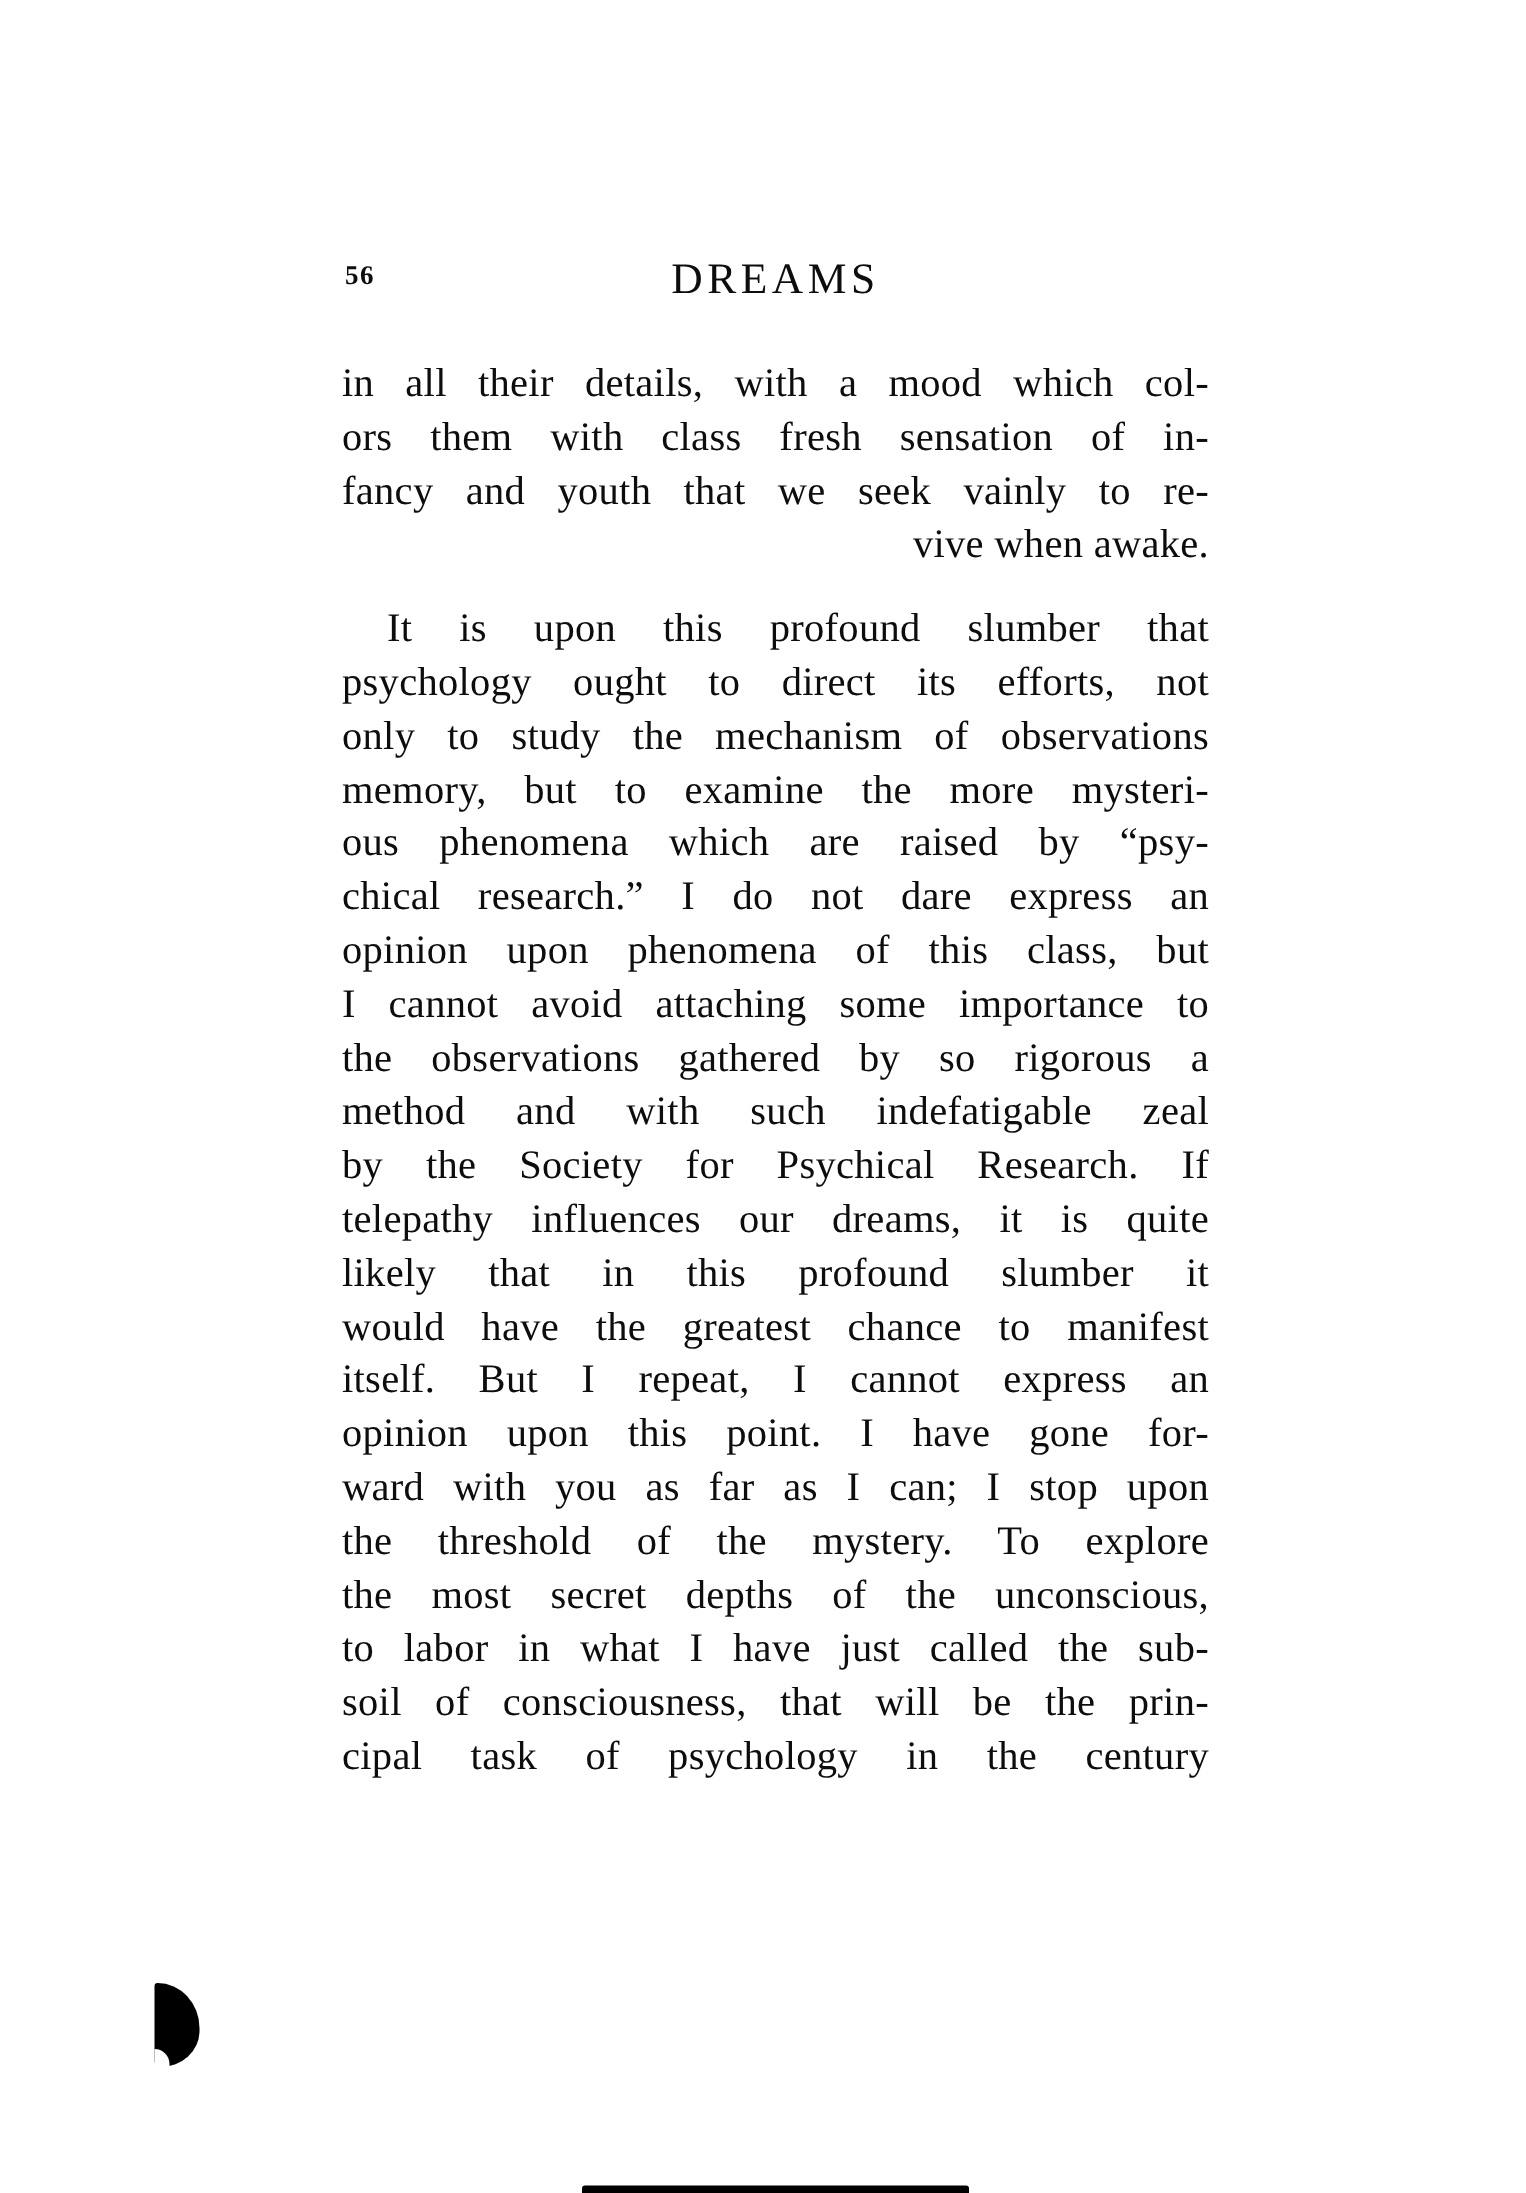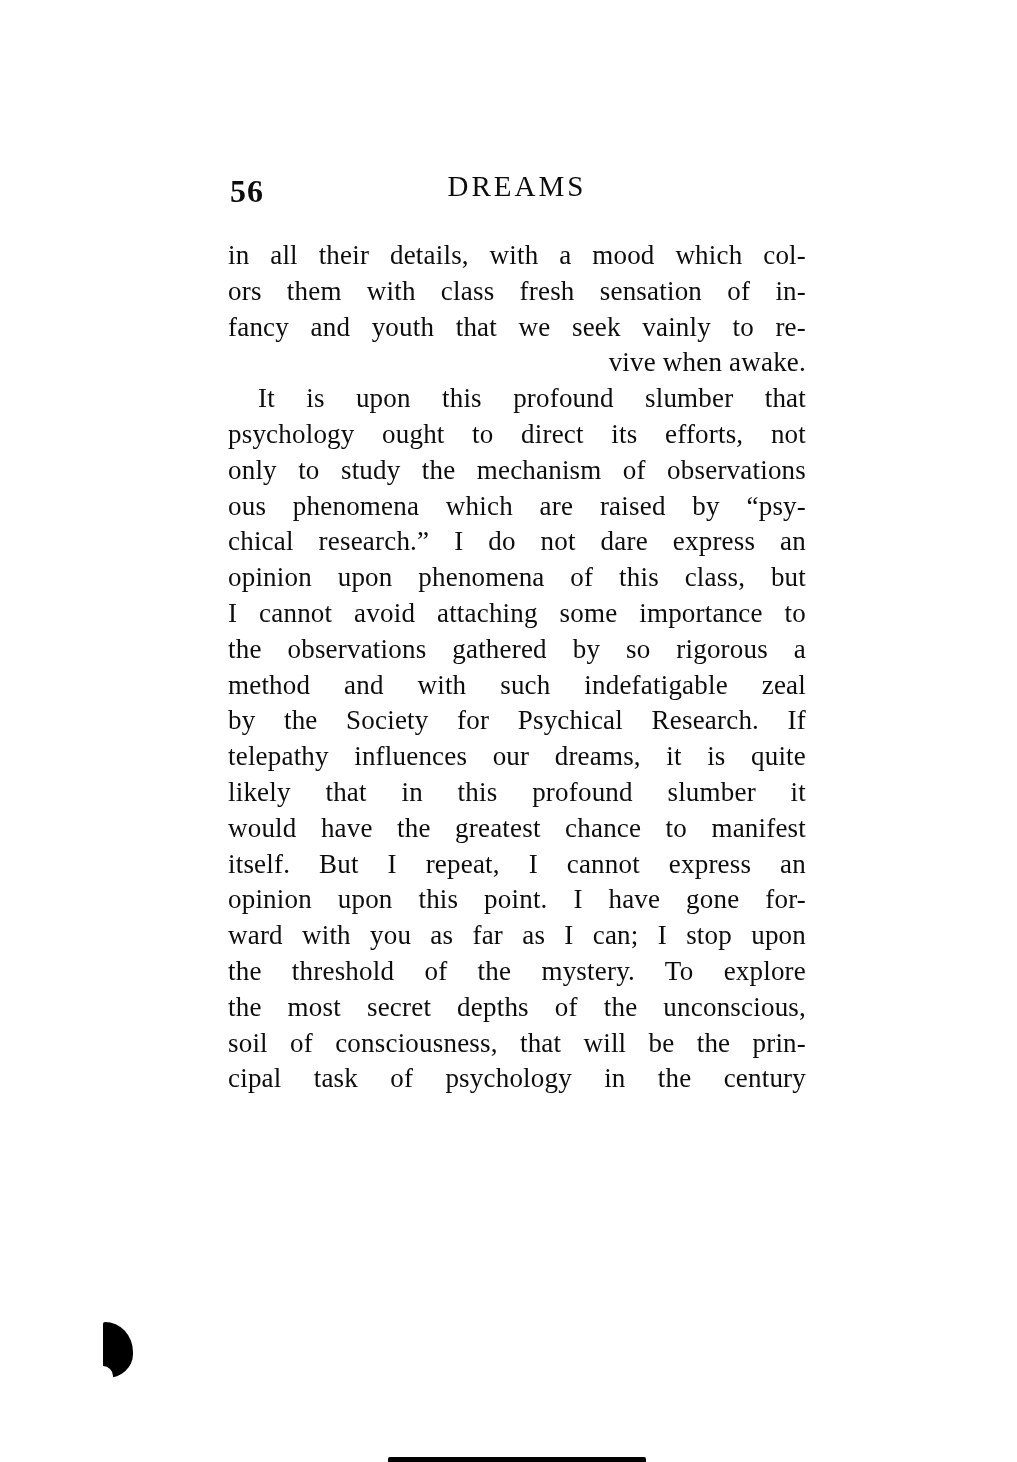--- a/index.html
+++ b/index.html
@@ -19,21 +19,21 @@
     position: absolute;
     left: 228px;
     top: 170px;
     width: 578px;
     height: 40px;
   }
   .page-num {
     position: absolute;
     left: 2px;
     top: 3px;
-    font-size: 32px;
+    font-size: 18px;
     letter-spacing: 1px;
     font-weight: 600;
   }
   .page-title {
     display: block;
     text-align: center;
     font-size: 29px;
     font-weight: 400;
     letter-spacing: 3px;
   }
@@ -51,20 +51,21 @@
     white-space: nowrap;
     letter-spacing: 0.2px;
   }
   .line.j {
     white-space: normal;
     text-align: justify;
     text-align-last: justify;
   }
   .line.ind {
     padding-left: 30px;
+    margin-top: 20px;
   }
   .ink-blot {
     position: absolute;
     left: 103px;
     top: 1322px;
     width: 30px;
     height: 56px;
     background: #000;
     border-radius: 2px 28px 26px 4px / 2px 30px 24px 4px;
   }
@@ -97,33 +98,35 @@
 </div>
 
 <div class="body-text" id="body-text">
     <div class="line j">in all their details, with a mood which col-</div>
     <div class="line j">ors them with class fresh sensation of in-</div>
     <div class="line j">fancy and youth that we seek vainly to re-</div>
     <div class="line">vive when awake.</div>
     <div class="line j ind">It is upon this profound slumber that</div>
     <div class="line j">psychology ought to direct its efforts, not</div>
     <div class="line j">only to study the mechanism of observations</div>
+    <div class="line j">memory, but to examine the more mysteri-</div>
     <div class="line j">ous phenomena which are raised by “psy-</div>
     <div class="line j">chical research.” I do not dare express an</div>
     <div class="line j">opinion upon phenomena of this class, but</div>
     <div class="line j">I cannot avoid attaching some importance to</div>
     <div class="line j">the observations gathered by so rigorous a</div>
     <div class="line j">method and with such indefatigable zeal</div>
     <div class="line j">by the Society for Psychical Research. If</div>
     <div class="line j">telepathy influences our dreams, it is quite</div>
     <div class="line j">likely that in this profound slumber it</div>
     <div class="line j">would have the greatest chance to manifest</div>
     <div class="line j">itself. But I repeat, I cannot express an</div>
     <div class="line j">opinion upon this point. I have gone for-</div>
     <div class="line j">ward with you as far as I can; I stop upon</div>
     <div class="line j">the threshold of the mystery. To explore</div>
     <div class="line j">the most secret depths of the unconscious,</div>
+    <div class="line j">to labor in what I have just called the sub-</div>
     <div class="line j">soil of consciousness, that will be the prin-</div>
     <div class="line j">cipal task of psychology in the century</div>
   </div>
 
 <div class="ink-blot"></div>
 <div class="scan-edge"></div>
 
 </body></html>

